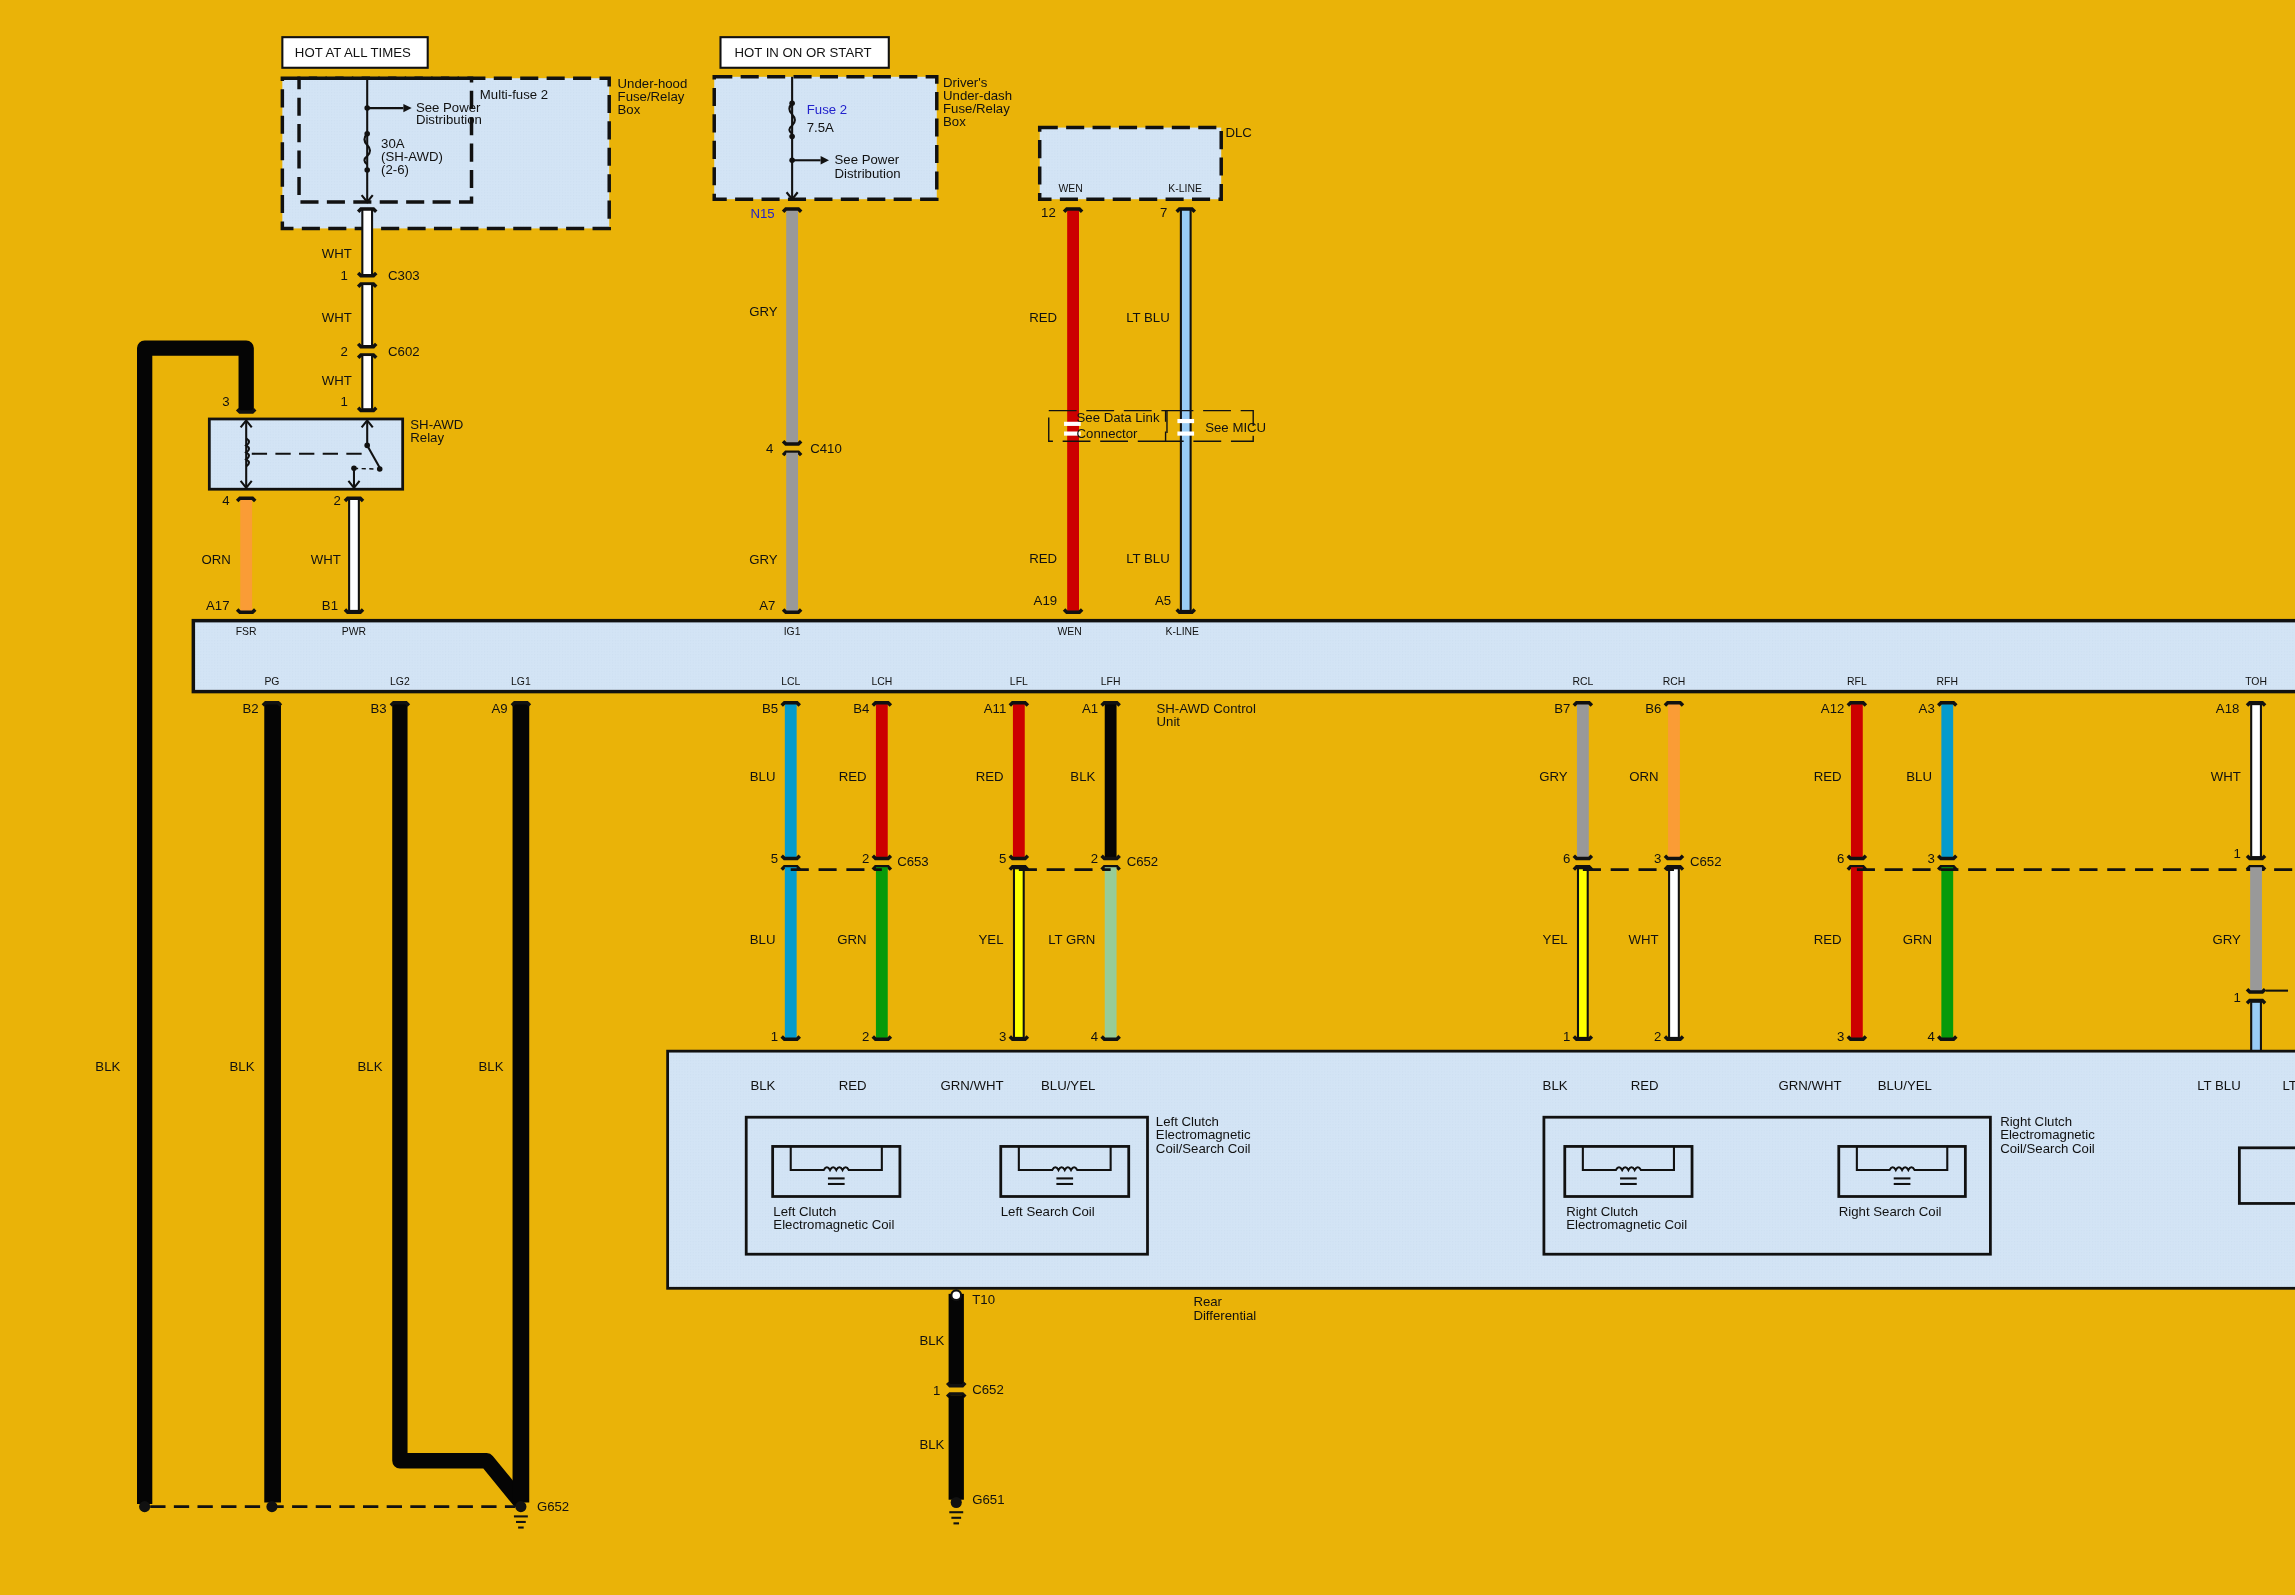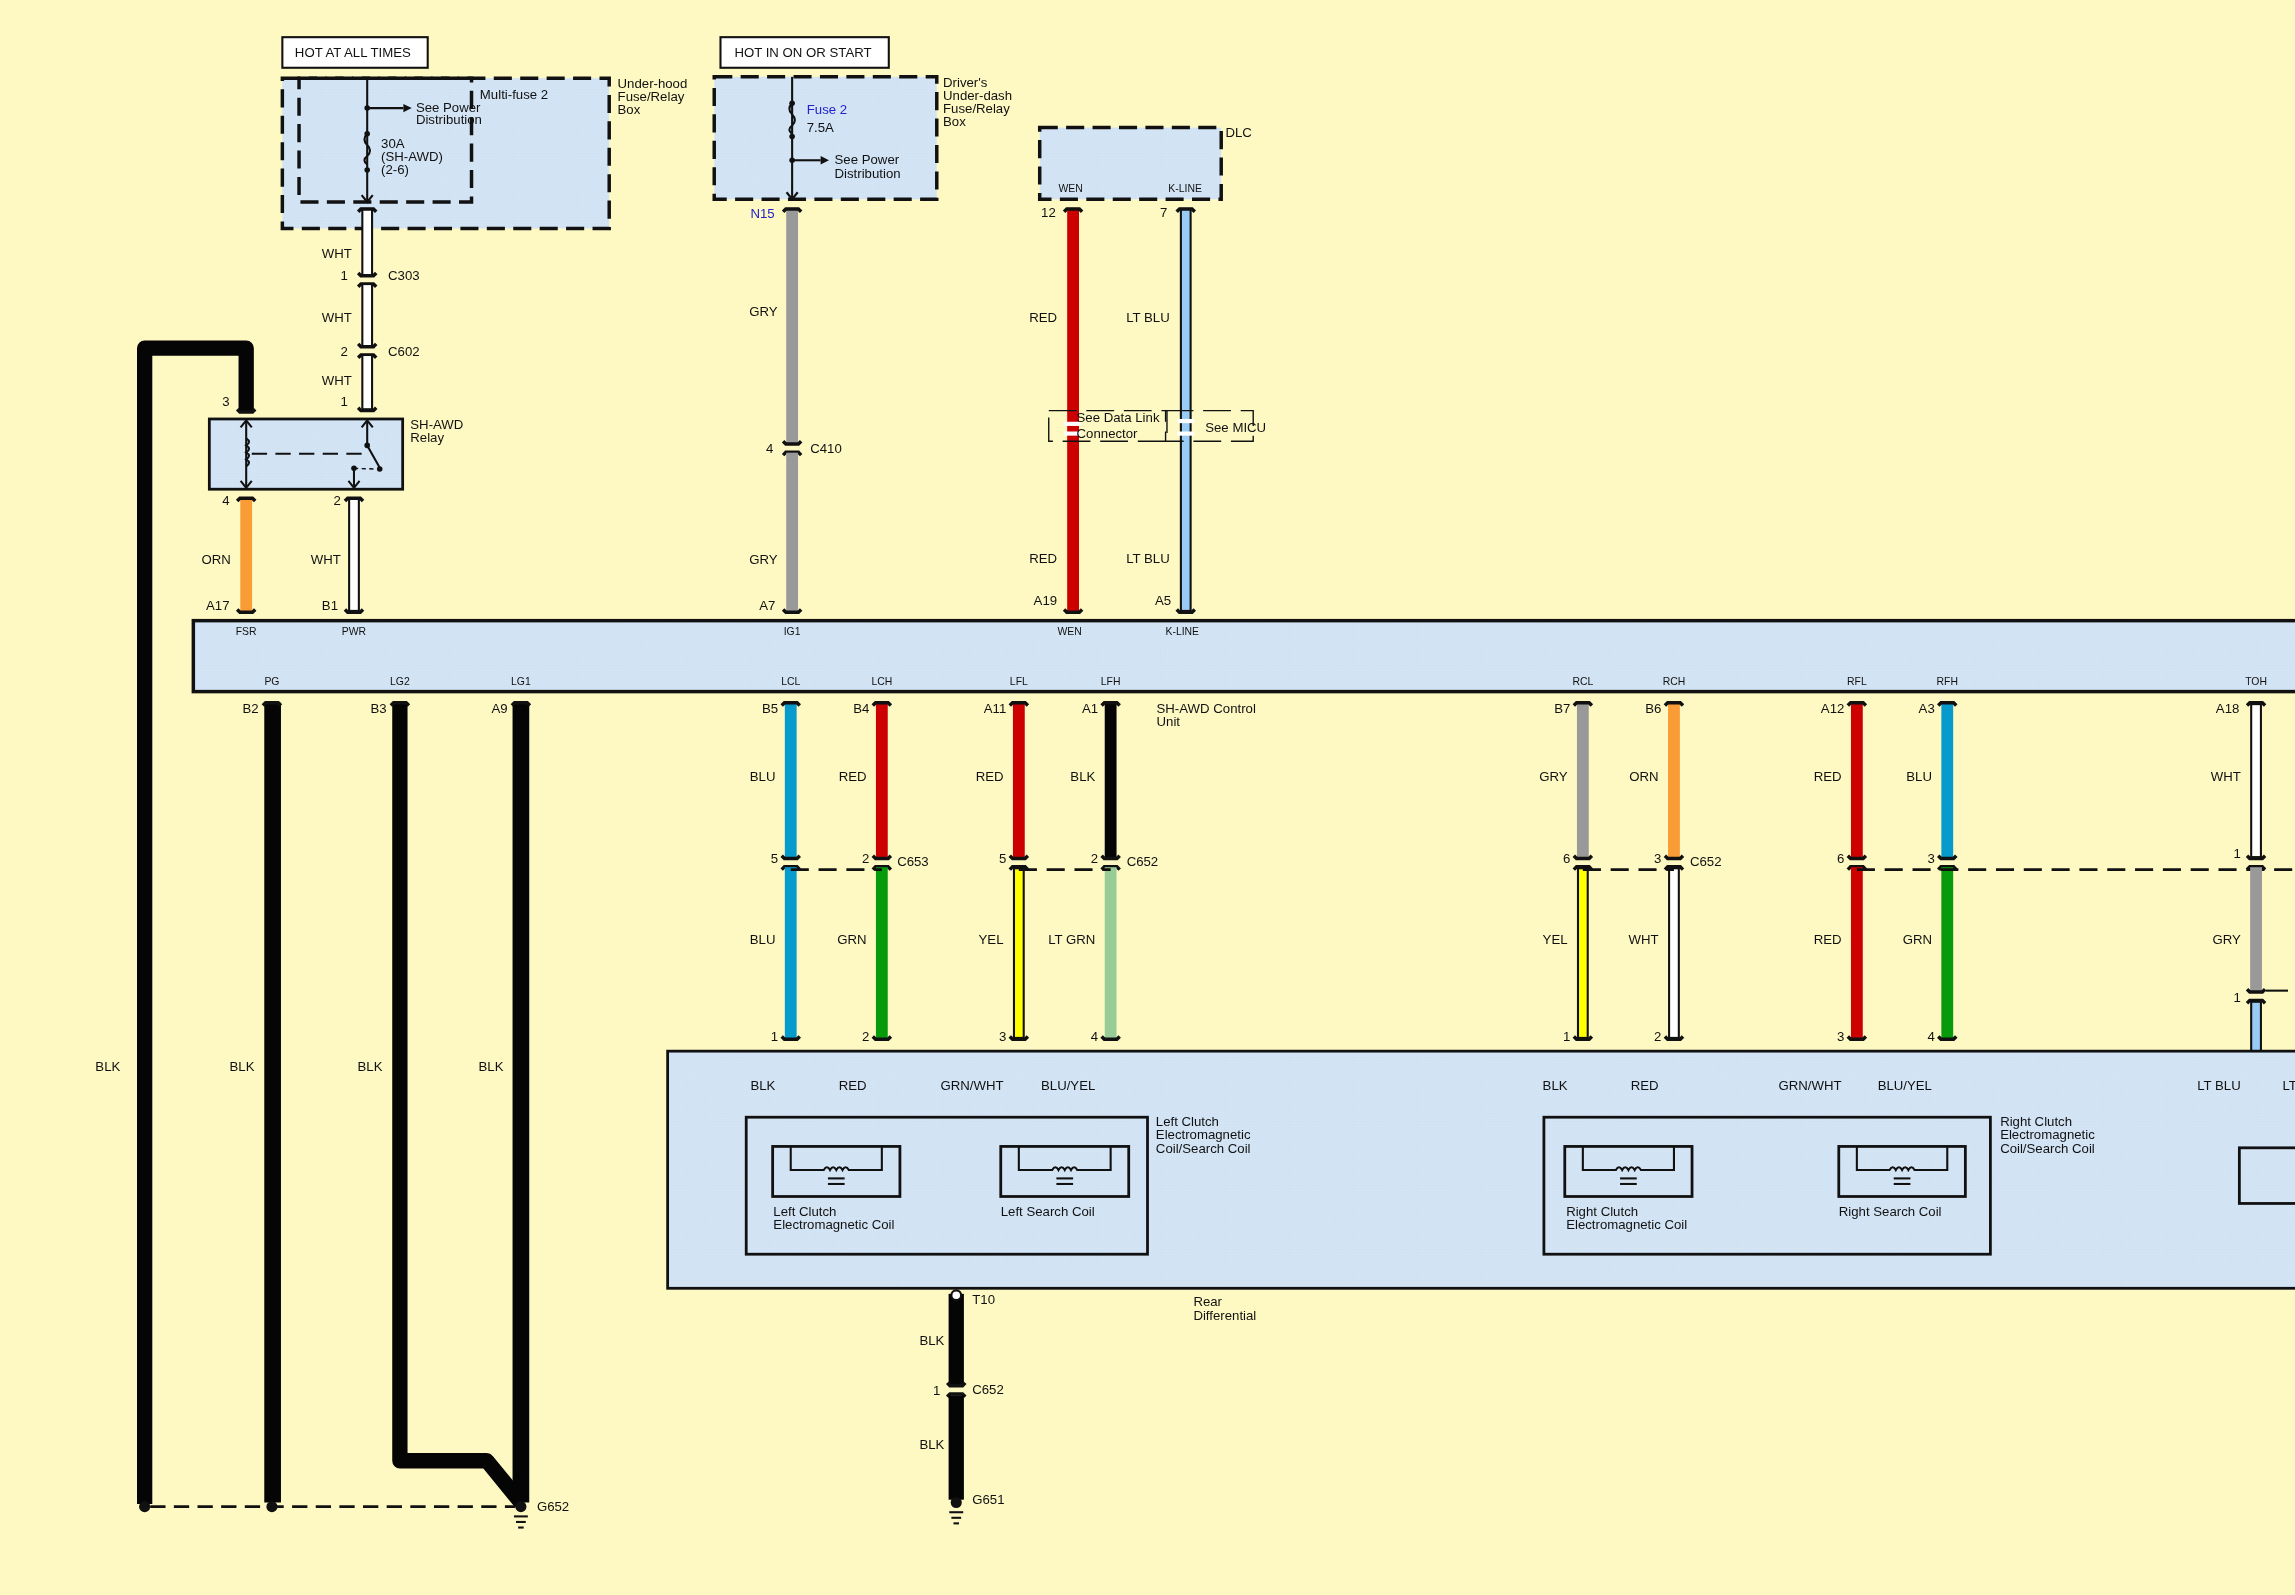--- a/index.html
+++ b/index.html
@@ -1,16 +1,16 @@
 <!DOCTYPE html>
 <html style="font-size:11px"><head>
 <meta charset="utf-8">
 <style>
   html,body{margin:0;padding:0;background:#fdfdfc;}
-  #stage{position:relative;width:2295px;height:1596px;overflow:hidden;background:#fef9c3;font-family:"Liberation Sans",sans-serif;color:#111;}
+  #stage{position:relative;width:2295px;height:1596px;overflow:hidden;background:#eab308;font-family:"Liberation Sans",sans-serif;color:#111;}
   svg#diagram{position:absolute;left:0;top:0;}
   .lbl{font-family:"Liberation Sans",sans-serif;font-size:19px;fill:#111;}
   .lbl-sm{font-family:"Liberation Sans",sans-serif;font-size:15px;fill:#111;}
   .lbl-blue{fill:#2222cc;}
 </style>
 </head>
 <body>
 
 <div id="stage">
 <svg id="diagram" width="2295" height="1596" viewBox="0 0 3300 2294" xmlns="http://www.w3.org/2000/svg">

